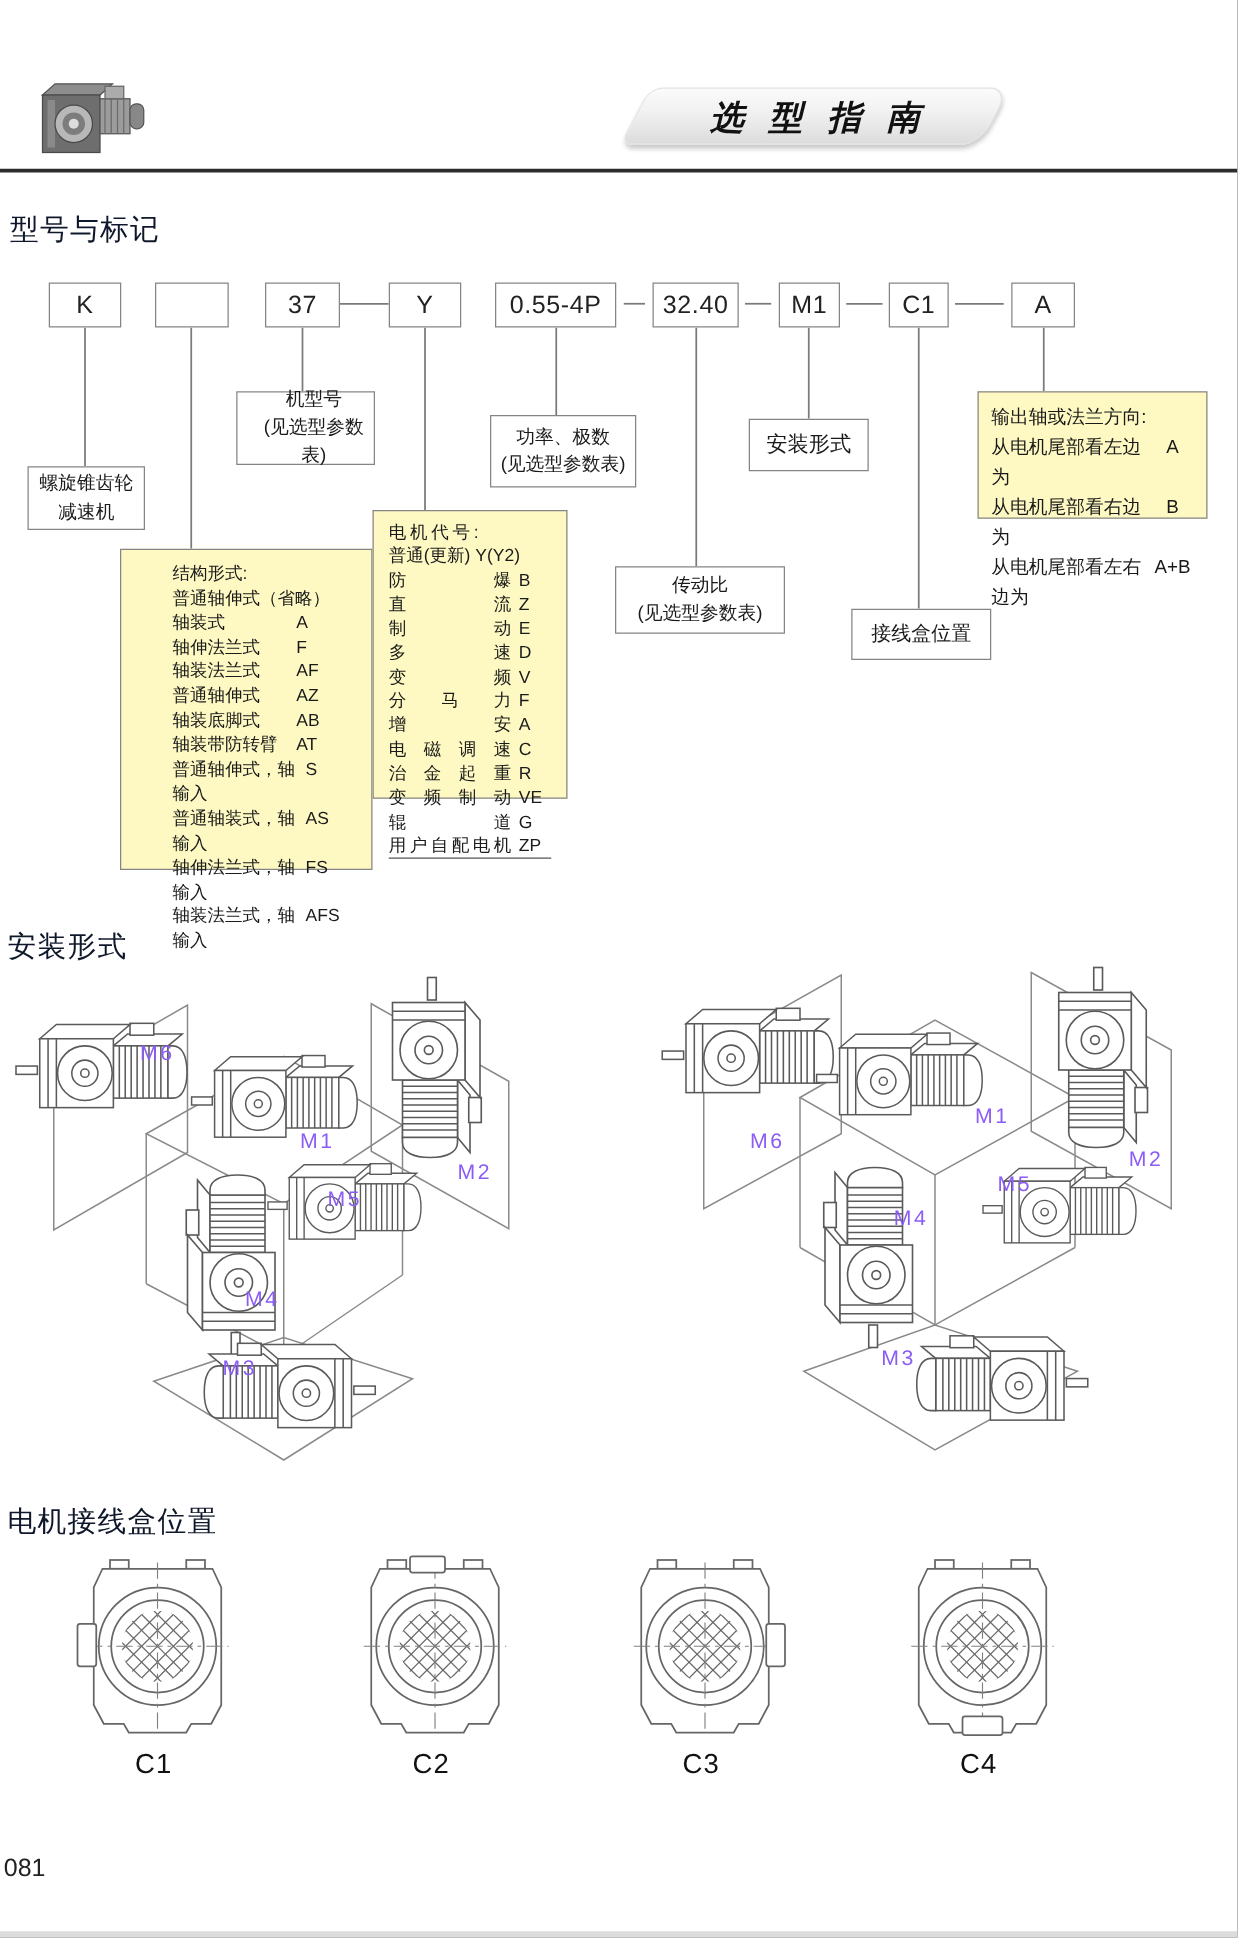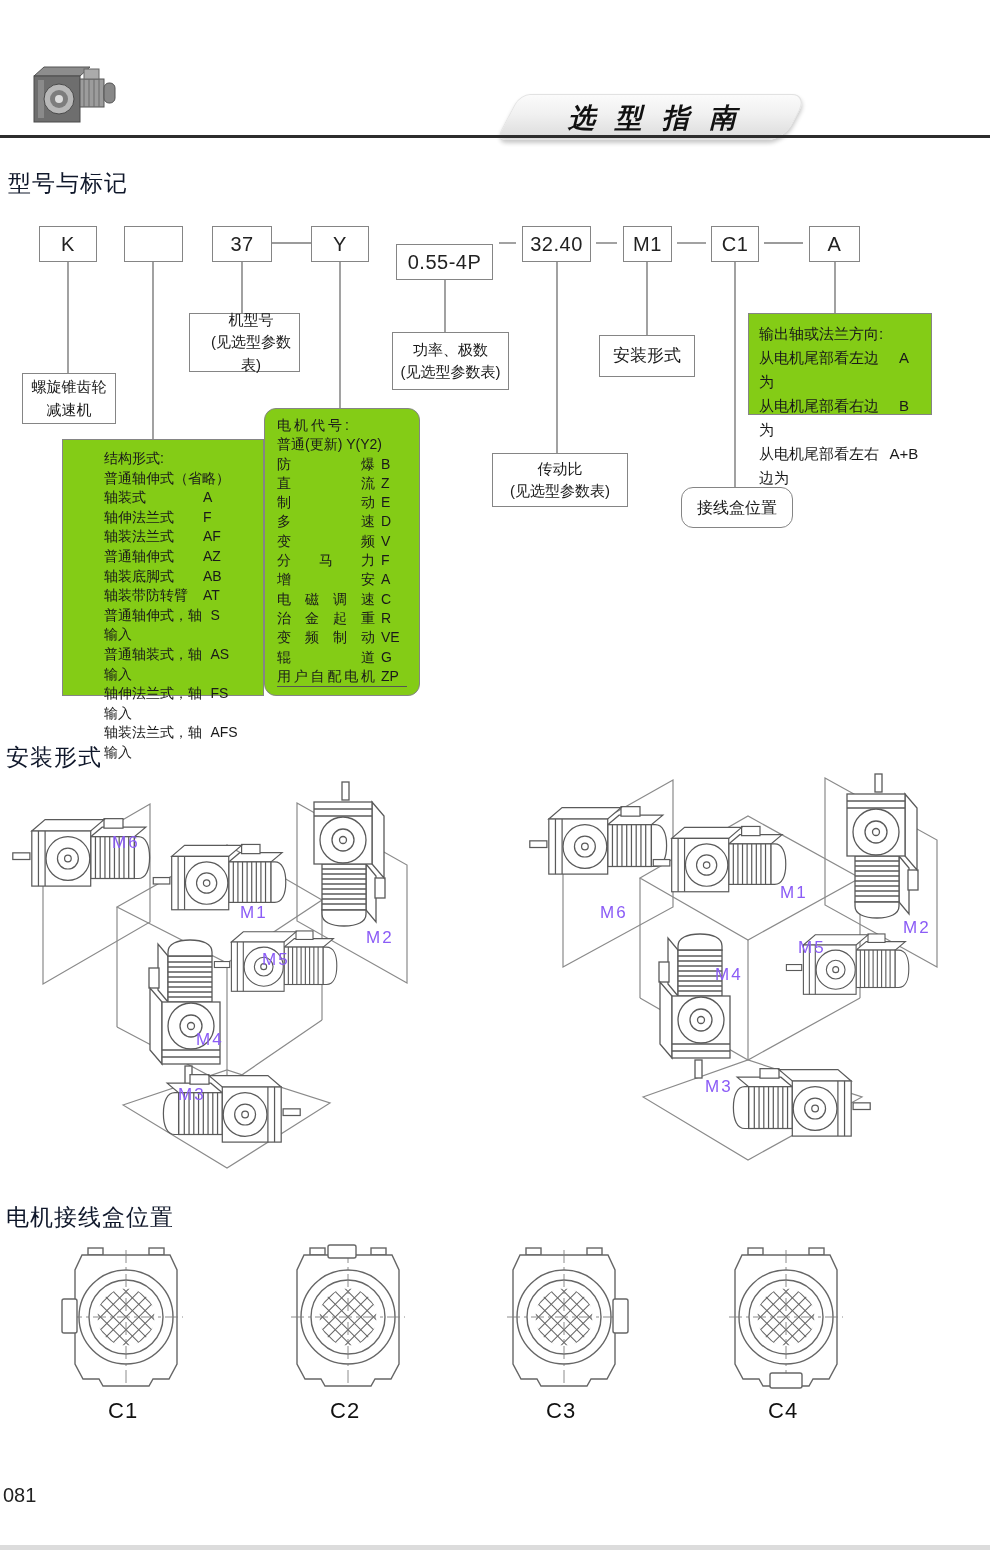--- a/index.html
+++ b/index.html
@@ -9,35 +9,35 @@
     margin:0 auto; overflow:hidden;
   }
   svg.layer { position:absolute; left:0; top:0; }
   .box {
     position:absolute; border:1.5px solid #858585; background:#fff; box-sizing:border-box;
   }
   .code-box { display:flex; align-items:center; justify-content:center; font-size:20px; color:#222; letter-spacing:0.5px; }
   .ann-center { display:flex; flex-direction:column; align-items:center; justify-content:center; text-align:center; font-size:15px; line-height:1.5; }
   .section-title { position:absolute; font-size:23px; font-weight:500; color:#0f172a; letter-spacing:1px; }
   
-  .banner { position:absolute; left:508px; top:70px; width:288px; height:46px;margin-top:24px; }
+  .banner { position:absolute; left:508px; top:70px; width:288px; height:46px; }
   .banner-bg {
     position:absolute; left:0; top:0; right:0; bottom:0;
     background:linear-gradient(#fbfbfb 0%, #f0f0f0 45%, #dcdcdc 100%);
     transform:skewX(-28deg); border-radius:10px 16px 16px 10px;
     box-shadow:2px 3px 4px rgba(0,0,0,0.22); border:1px solid #e2e2e2;
   }
   .banner-text {
     position:absolute; left:0; top:6px; width:100%; text-align:center;
     font-size:27px; font-weight:bold; font-style:italic; letter-spacing:20px; color:#111;
     text-indent:20px; white-space:nowrap;
   }
   .divider { position:absolute; left:0; top:135px; width:990px; height:3px; background:#2d2d2d; }
   
-  .list-box { position:absolute; border:1.5px solid #858585; background:#84cc16; box-sizing:border-box; font-size:14px; color:#1a1a1a; }
+  .list-box { position:absolute; border:1.5px solid #858585; background:#fef9c3; box-sizing:border-box; font-size:14px; color:#1a1a1a;margin-left:34px; }
   .struct { padding:9px 12px 6px 12px; line-height:19.6px; }
   .mcodes { padding:7px 12px 5px 12px; line-height:19.3px; }
   .srow { display:flex; }
   .srow .scode { margin-left:auto; width:48px; text-align:left; }
   .mrow { display:flex; }
   .mrow .zh { display:inline-block; width:98px; text-align:justify; text-align-last:justify; }
   .mrow .mcode { margin-left:auto; text-align:left; min-width:26px; }
   .mrow.u { border-bottom:1.2px solid #555; }
   .dirbox { padding:8px 10px; font-size:15px; line-height:24px; }
   .drow { display:flex; }
@@ -212,21 +212,21 @@
   <div class="divider"></div>
 
   <div class="section-title" style="left:8px; top:168px;">型号与标记</div>
   <div class="section-title" style="left:6px; top:742px;">安装形式</div>
   <div class="section-title" style="left:6px; top:1202px;">电机接线盒位置</div>
 
   <div class="box code-box" style="left:39px;  top:226px; width:58px; height:36px;">K</div>
   <div class="box code-box" style="left:124px; top:226px; width:59px; height:36px;"></div>
   <div class="box code-box" style="left:212px; top:226px; width:60px; height:36px;">37</div>
   <div class="box code-box" style="left:311px; top:226px; width:58px; height:36px;">Y</div>
-  <div class="box code-box" style="left:396px; top:226px; width:97px; height:36px;margin-top:18px;">0.55-4P</div>
+  <div class="box code-box" style="left:396px; top:226px; width:97px; height:36px;">0.55-4P</div>
   <div class="box code-box" style="left:522px; top:226px; width:69px; height:36px;">32.40</div>
   <div class="box code-box" style="left:623px; top:226px; width:49px; height:36px;">M1</div>
   <div class="box code-box" style="left:711px; top:226px; width:48px; height:36px;">C1</div>
   <div class="box code-box" style="left:809px; top:226px; width:51px; height:36px;">A</div>
 
   <div class="box ann-center" style="left:189px; top:313px; width:111px; height:59px;padding-left:13px;">
     <span>机型号</span>
     <span>(见选型参数表)</span>
   </div>
   <div class="box ann-center" style="left:392px; top:332px; width:117px; height:58px;">
@@ -237,21 +237,21 @@
     <span>螺旋锥齿轮</span>
     <span>减速机</span>
   </div>
   <div class="box ann-center" style="left:599px; top:335px; width:96px; height:42px; font-size:17px;">
     <span>安装形式</span>
   </div>
   <div class="box ann-center" style="left:492px; top:453px; width:136px; height:54px;">
     <span>传动比</span>
     <span>(见选型参数表)</span>
   </div>
-  <div class="box ann-center" style="left:681px; top:487px; width:112px; height:41px; font-size:16px;border-radius:12px;">
+  <div class="box ann-center" style="left:681px; top:487px; width:112px; height:41px; font-size:16px;">
     <span>接线盒位置</span>
   </div>
 
   <div class="list-box dirbox" style="left:748px; top:313px; width:184px; height:102px;">
     <div>输出轴或法兰方向:</div>
     <div class="drow">
       <span>从电机尾部看左边为</span>
       <span class="dcode">A</span>
     </div>
     <div class="drow">
@@ -302,21 +302,21 @@
     <div class="srow">
         <span>轴伸法兰式，轴输入</span>
         <span class="scode">FS</span>
       </div>
     <div class="srow">
         <span>轴装法兰式，轴输入</span>
         <span class="scode">AFS</span>
       </div>
   </div>
 
-  <div class="list-box mcodes" style="left:264px; top:408px; width:156px; height:288px;border-radius:12px;">
+  <div class="list-box mcodes" style="left:264px; top:408px; width:156px; height:231px;">
     <div style="letter-spacing:3px;">电机代号:</div>
     <div>普通(更新) Y(Y2)</div>
     <div class="mrow">
         <span class="zh">防爆</span>
         <span class="mcode">B</span>
       </div>
     <div class="mrow">
         <span class="zh">直流</span>
         <span class="mcode">Z</span>
       </div>

